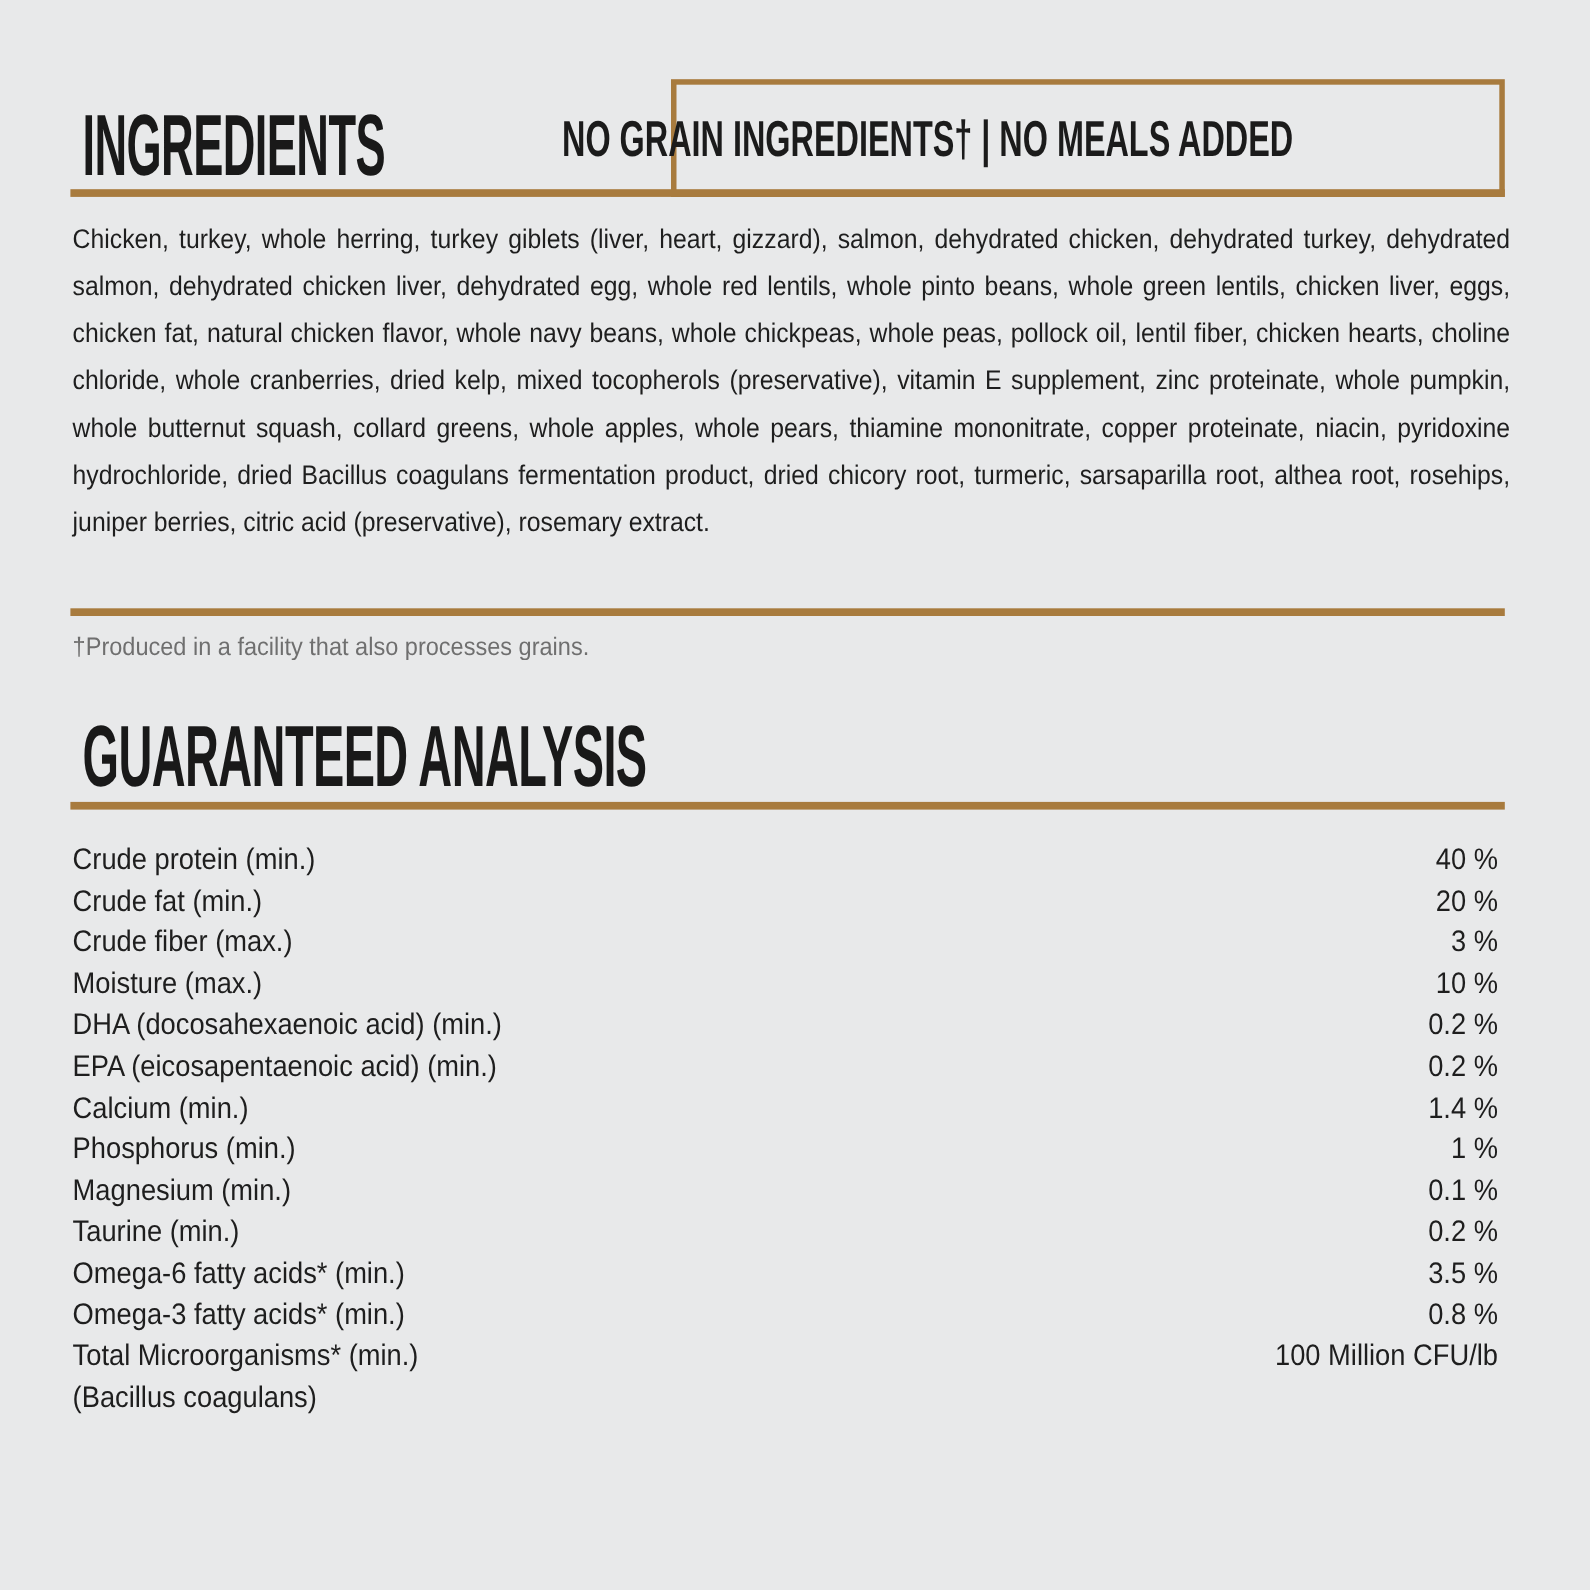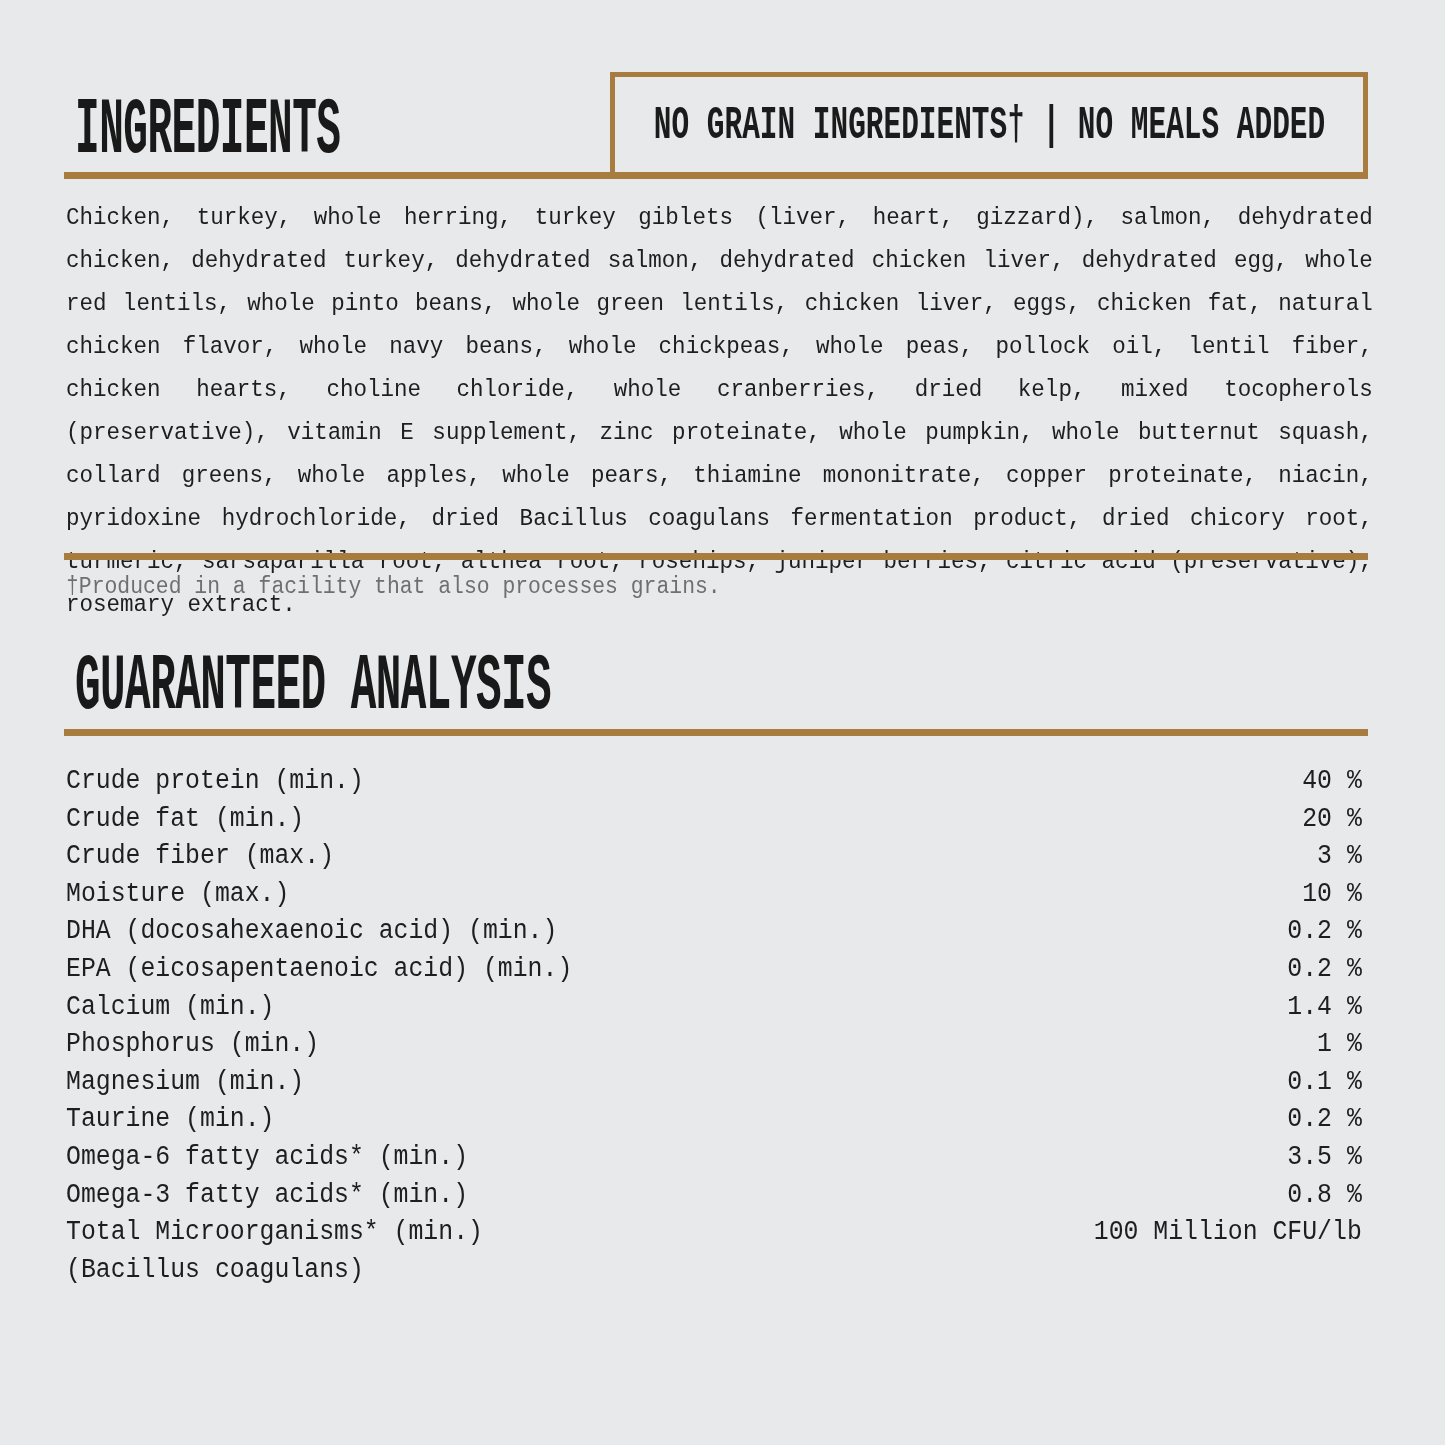--- a/index.html
+++ b/index.html
@@ -11,21 +11,20 @@
     height: 1445px;
     background: #e8e9ea;
     font-family: "Liberation Sans", sans-serif;
     color: #1e1e1e;
     overflow: hidden;
   }
   .page {
     position: relative;
     width: 1445px;
     height: 1445px;
-    font-family: Liberation Mono, monospace;
   }
   .heading {
     position: absolute;
     font-weight: 700;
     color: #191919;
     line-height: 1;
     white-space: nowrap;
     transform-origin: 0 0;
     letter-spacing: -1px;
   }
@@ -55,21 +54,21 @@
     position: absolute;
     left: 610px;
     top: 72px;
     width: 758px;
     height: 107px;
     border: 5px solid #a87b3e;
     box-sizing: border-box;
     background: #e8e9ea;
     display: flex;
     align-items: center;
-    justify-content: center;
+    justify-content: flex-end;
   }
   .badge-text {
     font-size: 46px;
     font-weight: 700;
     color: #1b1b1b;
     white-space: nowrap;
     line-height: 1;
     transform: scaleX(0.64);
     transform-origin: 50% 50%;
   }

